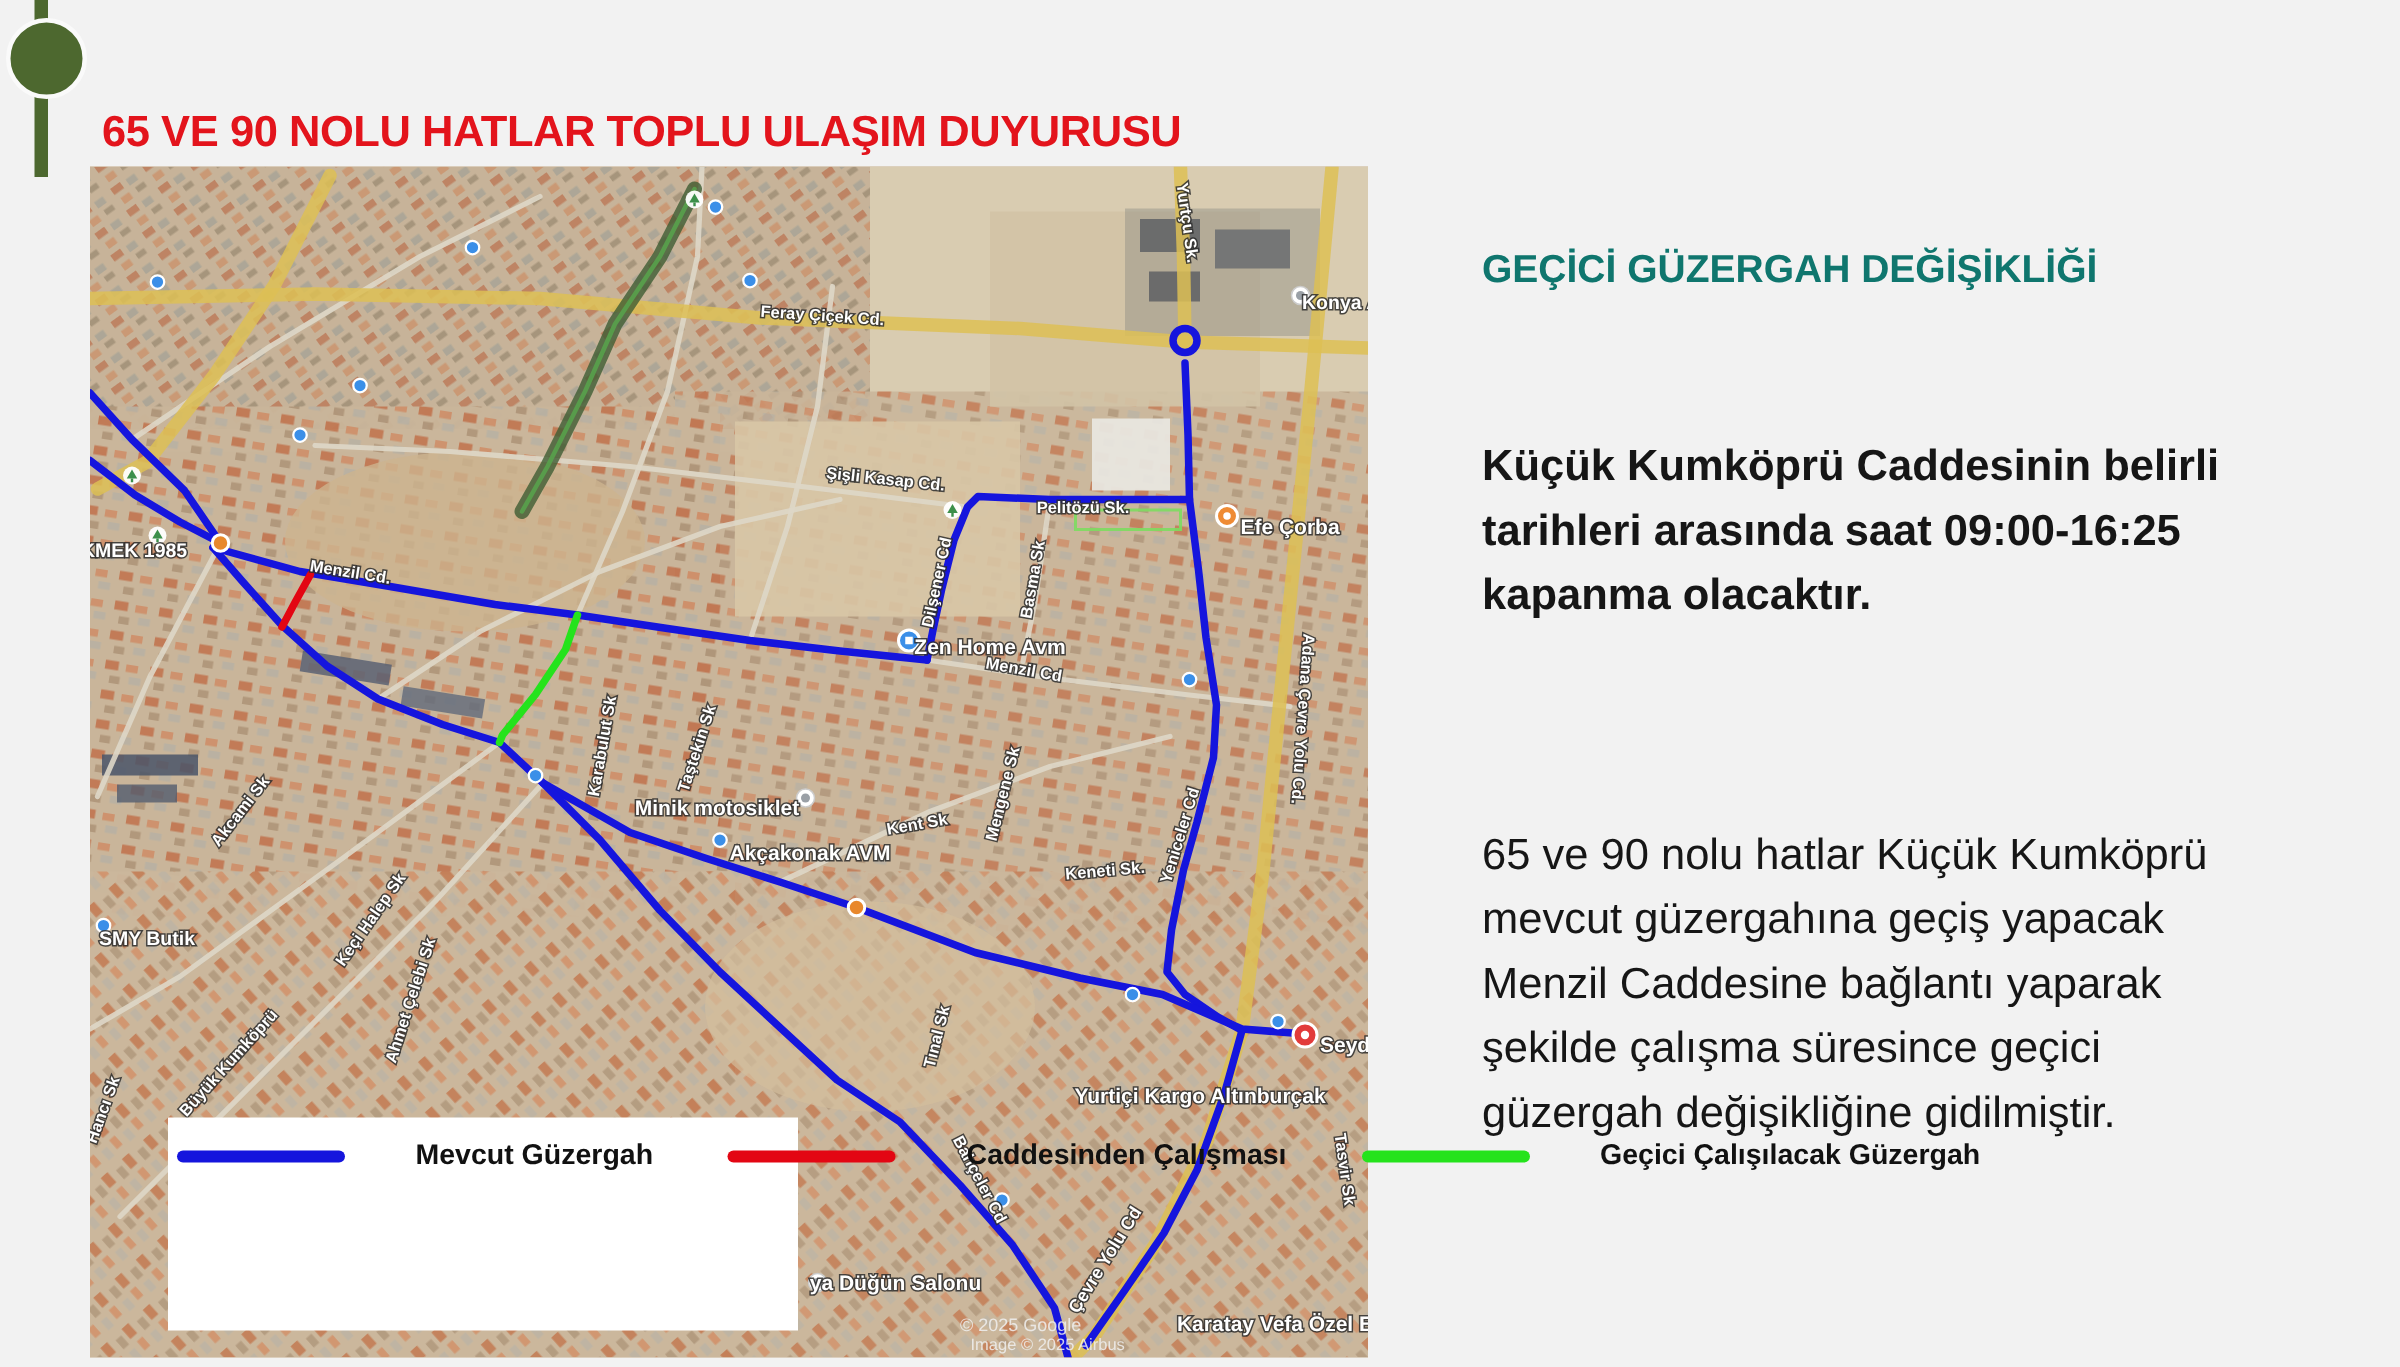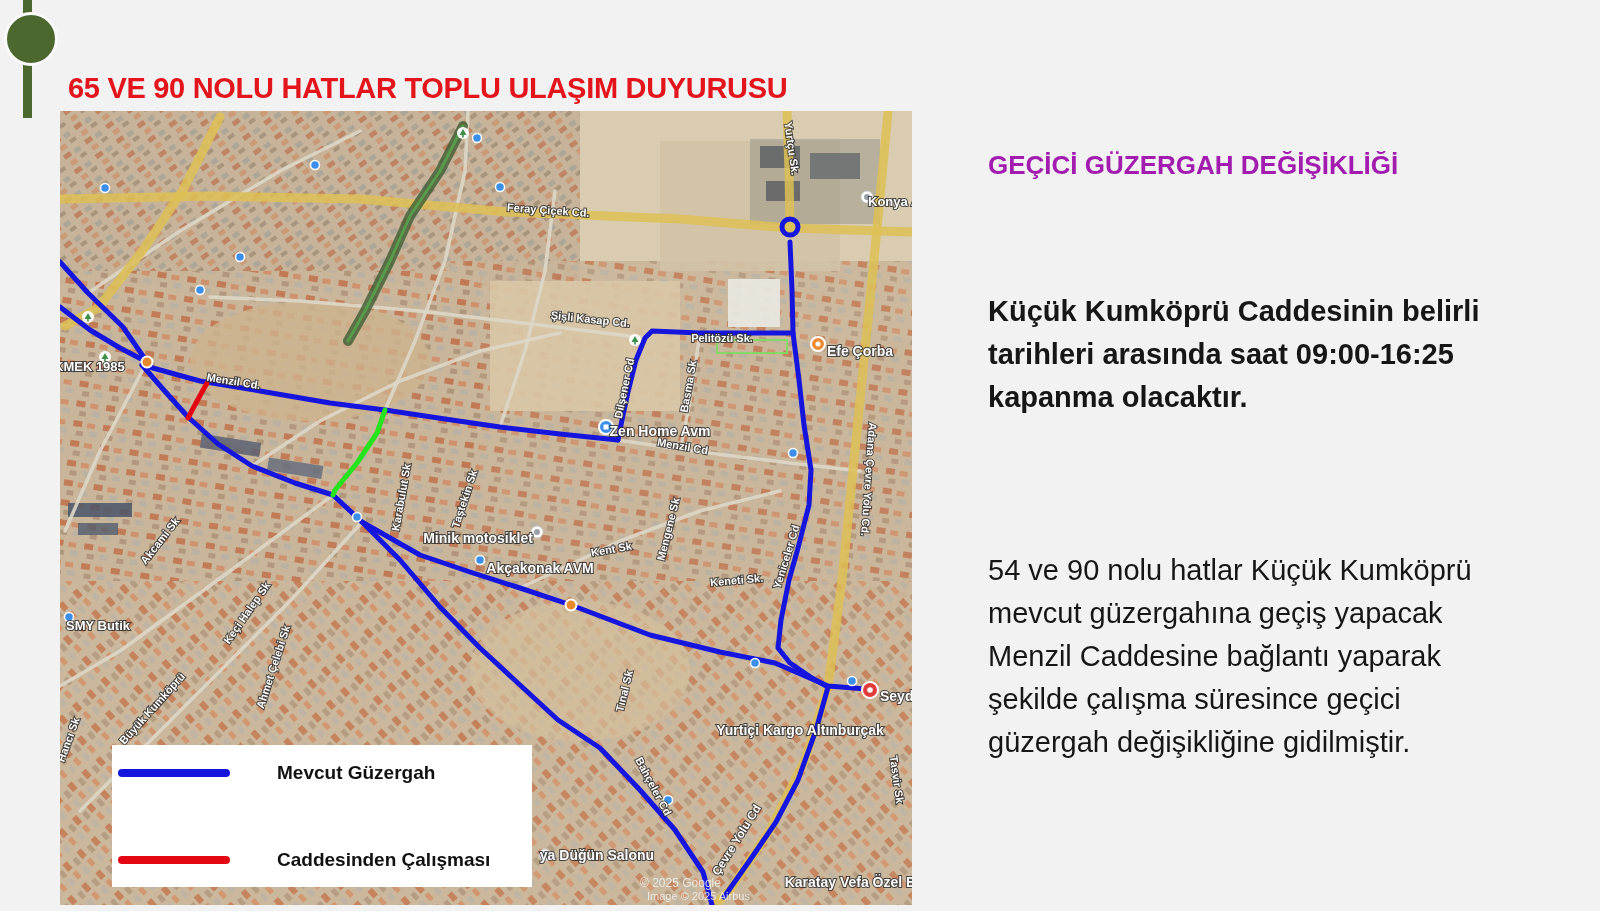--- a/index.html
+++ b/index.html
@@ -13,27 +13,27 @@
     background:#4d682f;border:3px solid #fafafa;box-sizing:content-box;}
   
   .title{position:absolute;left:68px;top:24px;font-size:29px;font-weight:bold;
     color:#e3141c;letter-spacing:-0.3px;white-space:nowrap;margin-top:48px;}
   
   .map-wrap{position:absolute;left:60px;top:111px;width:852px;height:794px;overflow:hidden;
     background:#cdbaa0;}
   .map-wrap svg{display:block;}
   
   .legend{position:absolute;left:112px;top:745px;width:420px;height:142px;background:#ffffff;
-    display:flex;flex-direction:column;justify-content:space-around;padding:6px 0;box-sizing:border-box;gap:44px;}
+    display:flex;flex-direction:row;justify-content:space-around;padding:6px 0;box-sizing:border-box;gap:44px;}
   .legend-row{display:flex;align-items:center;height:40px;}
   .legend-bar{width:112px;height:8px;border-radius:4px;margin-left:6px;flex:none;}
   .legend-label{margin-left:47px;font-size:19px;font-weight:bold;color:#111;white-space:nowrap;}
   
-  .panel-heading{position:absolute;left:988px;top:150px;font-size:26px;font-weight:bold;
-    color:#a21caf;white-space:nowrap;}
+  .panel-heading{position:absolute;left:988px;top:164px;font-size:26px;font-weight:bold;
+    color:#0f766e;white-space:nowrap;}
   .para{position:absolute;left:988px;width:590px;color:#161616;margin-top:22px;}
   .para div{white-space:nowrap;}
   .para-bold{top:268px;font-size:29px;font-weight:bold;line-height:43px;}
   .para-reg{top:527px;font-size:29px;font-weight:normal;line-height:43px;}
   
   text.mlbl{fill:#ffffff;paint-order:stroke;stroke:rgba(45,45,45,.85);stroke-width:2px;
     font-family:"Liberation Sans","DejaVu Sans",sans-serif;}
   text.wm{fill:rgba(240,240,240,.85);font-family:"Liberation Sans","DejaVu Sans",sans-serif;}
 </style>
 </head>
@@ -258,27 +258,31 @@
 
 <div class="legend" id="legend-box">
     <div class="legend-row">
       <div class="legend-bar" style="background: rgb(21, 21, 221);"></div>
       <div class="legend-label">Mevcut Güzergah</div>
     </div>
     <div class="legend-row">
       <div class="legend-bar" style="background: rgb(227, 6, 19);"></div>
       <div class="legend-label">Caddesinden Çalışması</div>
     </div>
+    <div class="legend-row">
+      <div class="legend-bar" style="background: rgb(37, 227, 28);"></div>
+      <div class="legend-label">Geçici Çalışılacak Güzergah</div>
+    </div>
   </div>
 
 <div class="panel-heading">GEÇİCİ GÜZERGAH DEĞİŞİKLİĞİ</div>
 <div class="para para-bold" id="para-bold">
     <div>Küçük Kumköprü Caddesinin belirli</div>
     <div>tarihleri arasında saat 09:00-16:25</div>
     <div>kapanma olacaktır.</div>
   </div>
 <div class="para para-reg" id="para-reg">
-    <div>54 ve 90 nolu hatlar Küçük Kumköprü</div>
+    <div>65 ve 90 nolu hatlar Küçük Kumköprü</div>
     <div>mevcut güzergahına geçiş yapacak</div>
     <div>Menzil Caddesine bağlantı yaparak</div>
     <div>şekilde çalışma süresince geçici</div>
     <div>güzergah değişikliğine gidilmiştir.</div>
   </div>
 
 </body></html>

